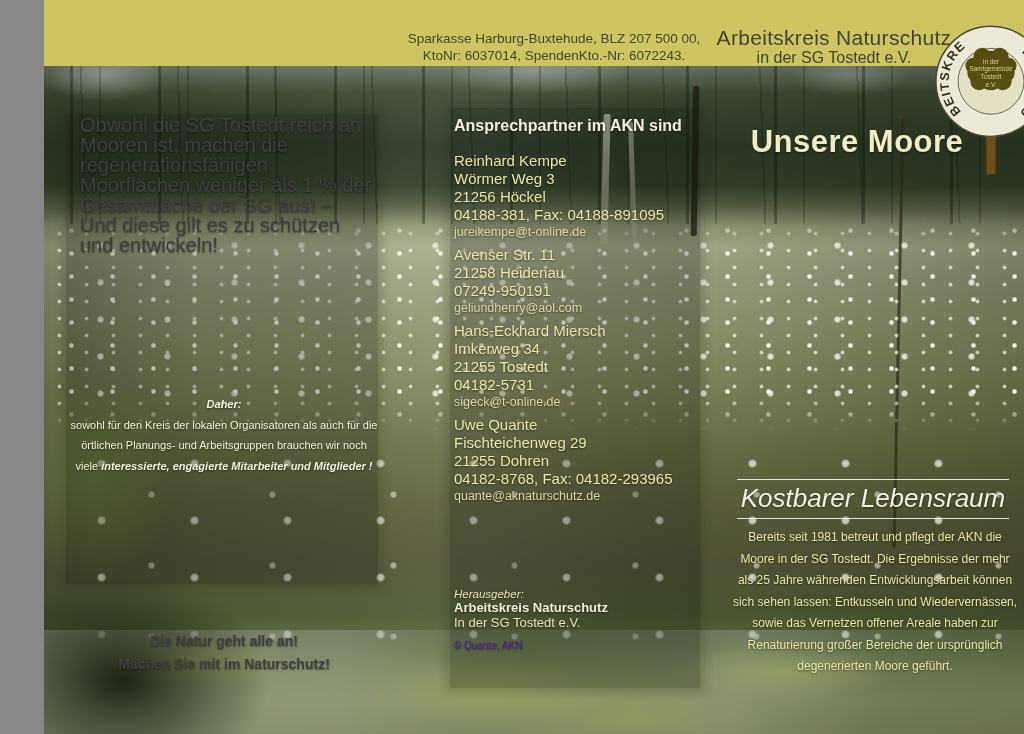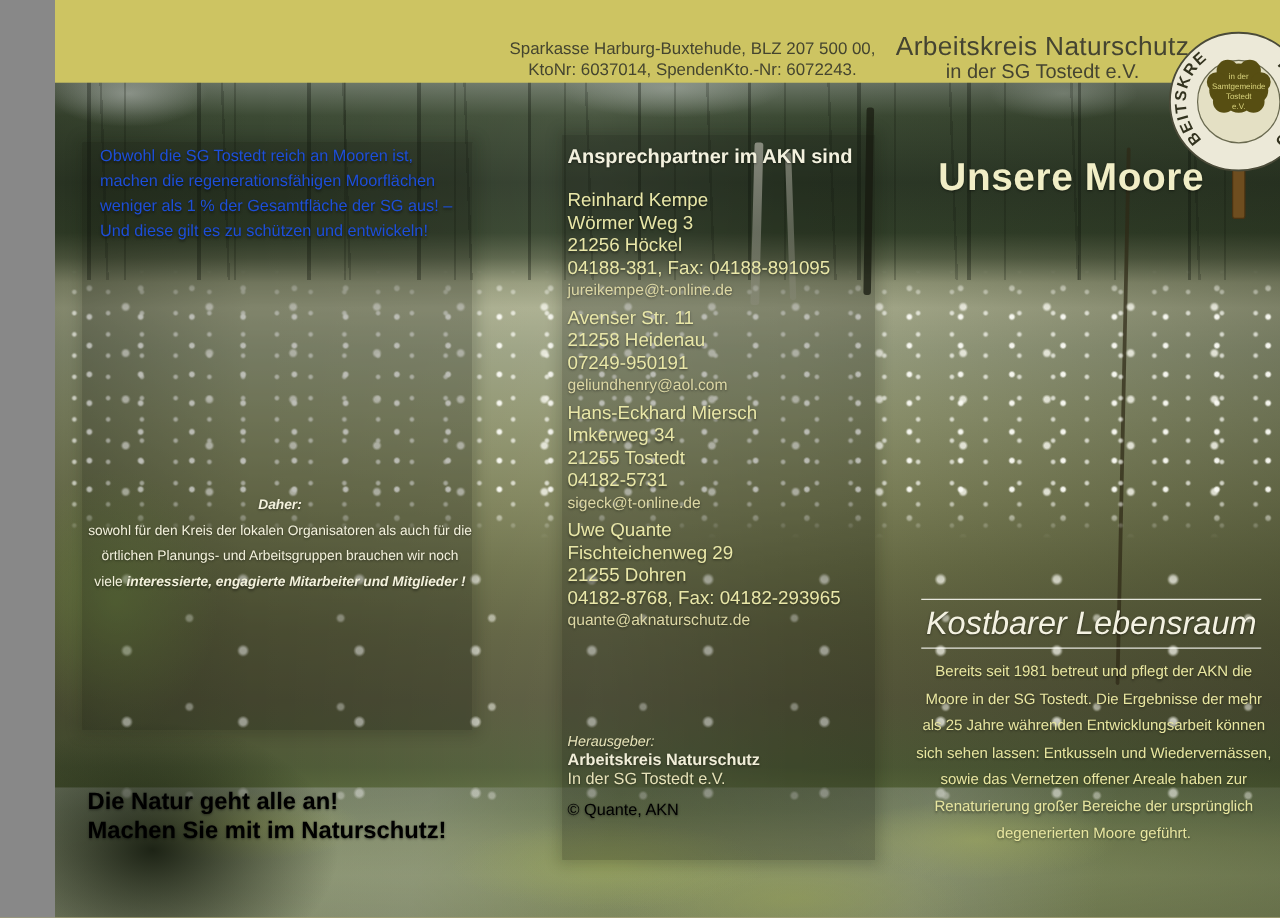--- a/index.html
+++ b/index.html
@@ -97,37 +97,37 @@
   }
   .website span{
     writing-mode:vertical-rl; transform:rotate(180deg);
     font-size:21px; letter-spacing:.5px; color:#554d20; white-space:nowrap;
   }
   
   .logo{ position:absolute; left:888px; top:20px; width:118px; height:158px; }
   
   .ph-text{ position:absolute; text-shadow:0 1px 2px rgba(0,0,0,.45); }
   
-  .p1{ left:36px; top:115px; width:292px; font-size:13px; line-height:20px; color:#1d4ed8; }
+  .p1{ left:36px; top:115px; width:292px; font-size:20px; line-height:20px; color:#404040; }
   .p2{ left:28px; top:260px; width:304px; font-size:15px; line-height:19px; text-align:center; color:#e9e8a2; }
   .p3{ left:26px; top:394px; width:308px; font-size:11px; line-height:20.5px; text-align:center; color:#f3f1dc; }
   .p3 .daher{ font-weight:bold; font-style:italic; }
   .p3 .strong{ font-weight:bold; font-style:italic; }
-  .cta{ left:26px; top:630px; width:308px; font-weight:bold; font-size:19px; line-height:23px; color:#000000; }
+  .cta{ left:26px; top:630px; width:308px; text-align:center; font-weight:bold; font-size:14px; line-height:23px; color:#404040; }
   
   .mid-head{ left:410px; top:117px; width:245px; font-weight:bold; font-size:16px; color:#f3f1de; }
   .contacts{ left:410px; top:152px; width:245px; }
   .contact{ margin-bottom:5px; }
   .contact .line{ font-size:15px; line-height:18px; color:#e9e7a8; }
   .contact .email{ font-size:12.5px; line-height:17px; color:#dcd7a4; }
   .publisher{ left:410px; top:587px; width:245px; color:#e6e2b8; }
   .publisher .small{ font-size:11.5px; line-height:14px;font-style:italic; }
   .publisher .bold{ font-size:13px; line-height:14.5px; font-weight:bold; color:#f1eed8; }
   .publisher .sub{ font-size:13px; line-height:14.5px; }
-  .credit{ left:410px; top:640px; width:245px; font-size:13px; color:#000000; }
+  .credit{ left:410px; top:640px; width:245px; font-size:10px; color:#4c1d95; }
   
   .moore-title{ left:688px; top:124px; width:250px; text-align:center; font-weight:bold; font-size:31px; letter-spacing:.5px; color:#f1eec6; }
   .lebensraum{
     left:693px; top:479px; width:272px; text-align:center;
     font-style:italic; font-size:26px; color:#f4f2e2;
     border-top:1px solid rgba(255,255,250,.85);
     border-bottom:1px solid rgba(255,255,250,.85);
     padding:3px 0 4px;
   }
   .moore-body{ left:688px; top:527px; width:286px; text-align:center; font-size:12px; line-height:21.5px; color:#e8e6a0; }

